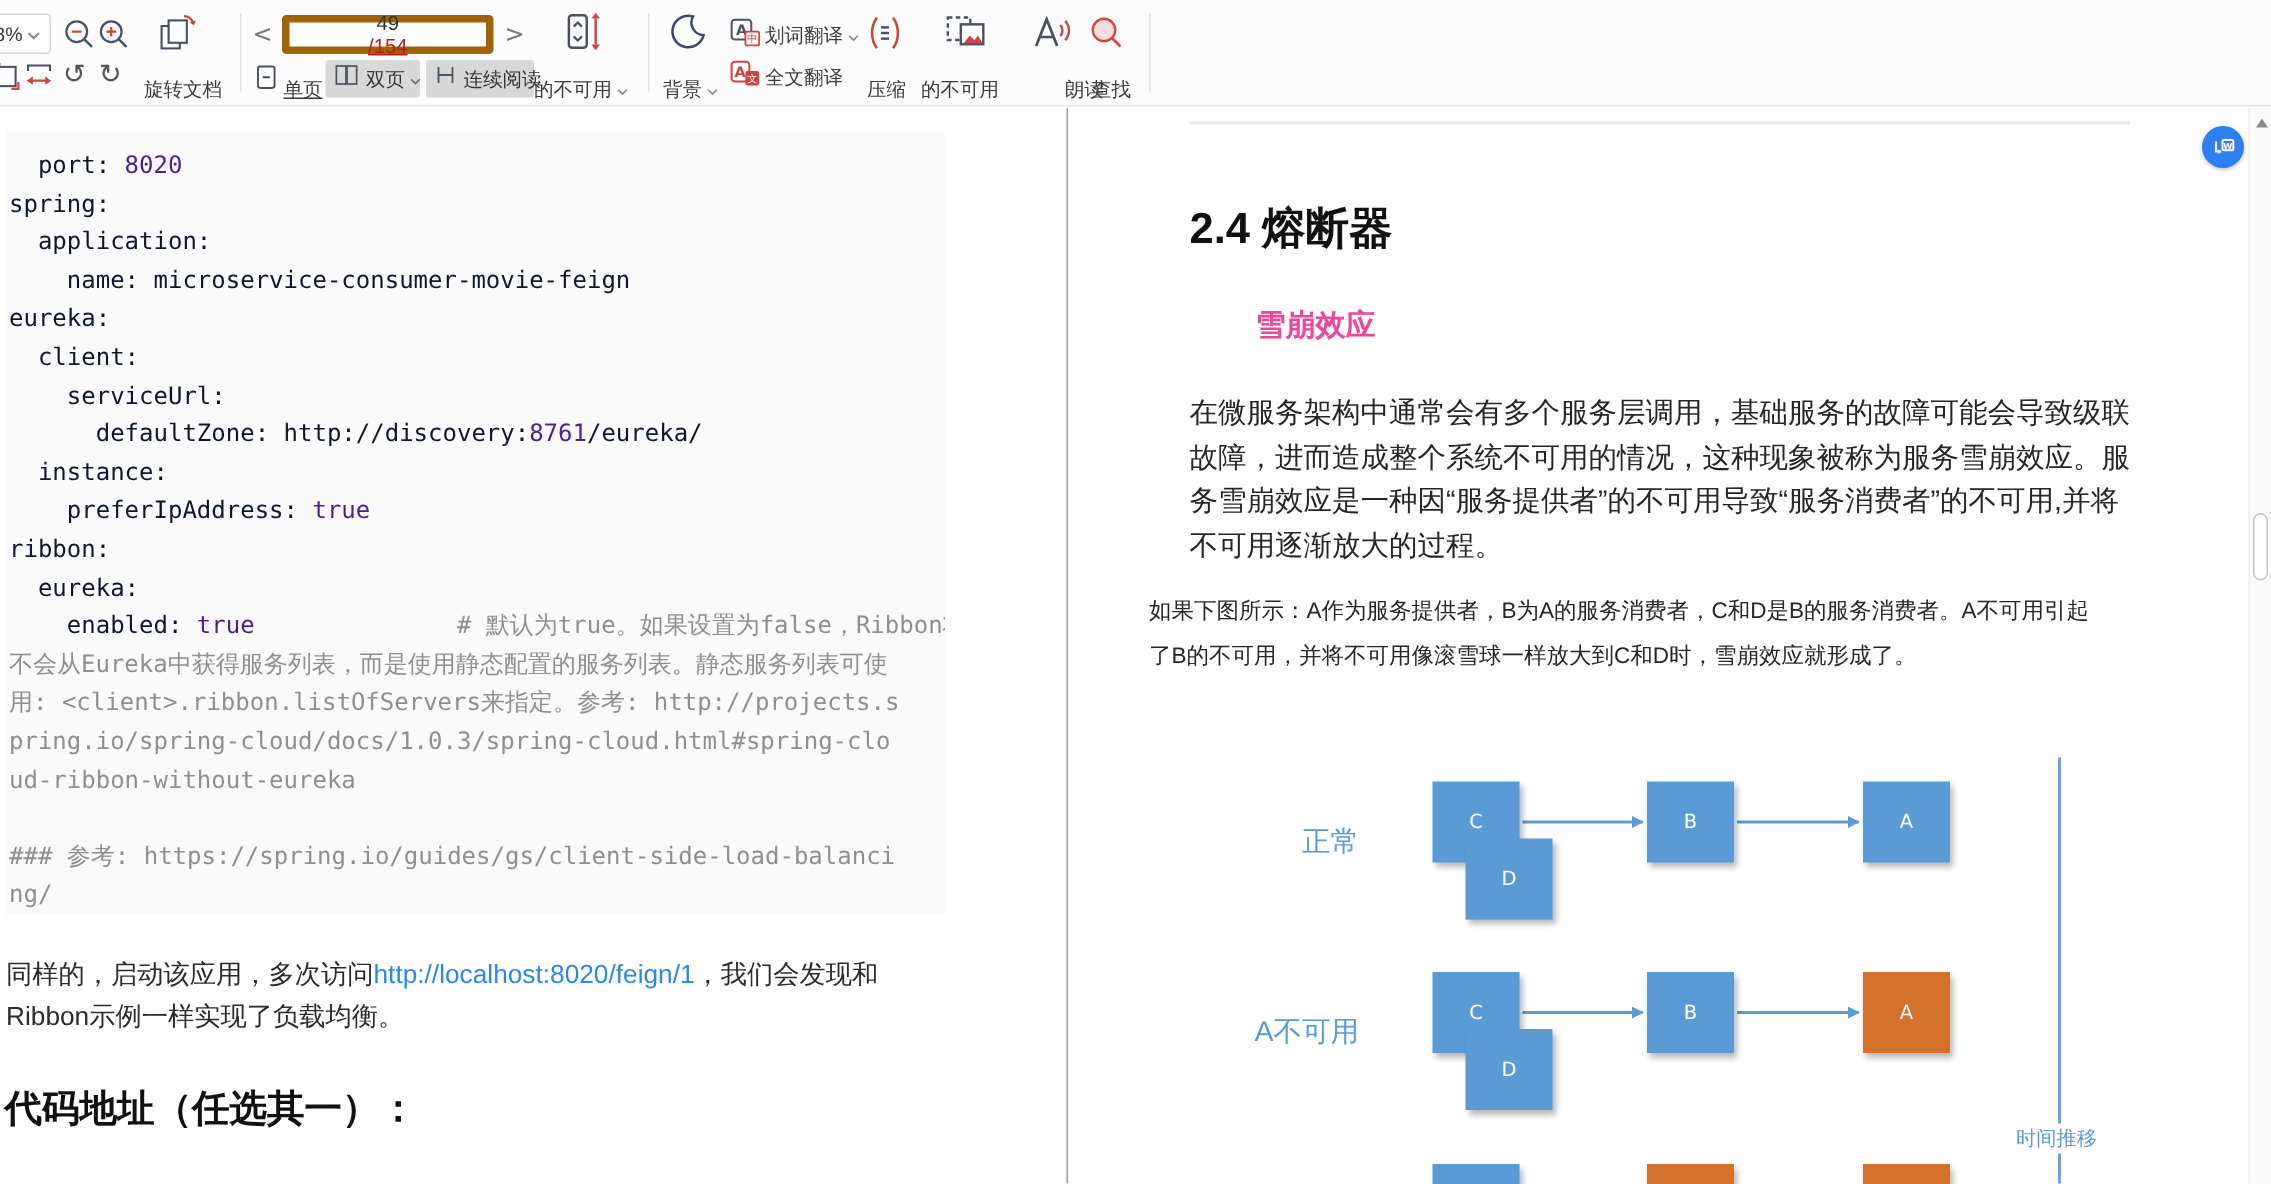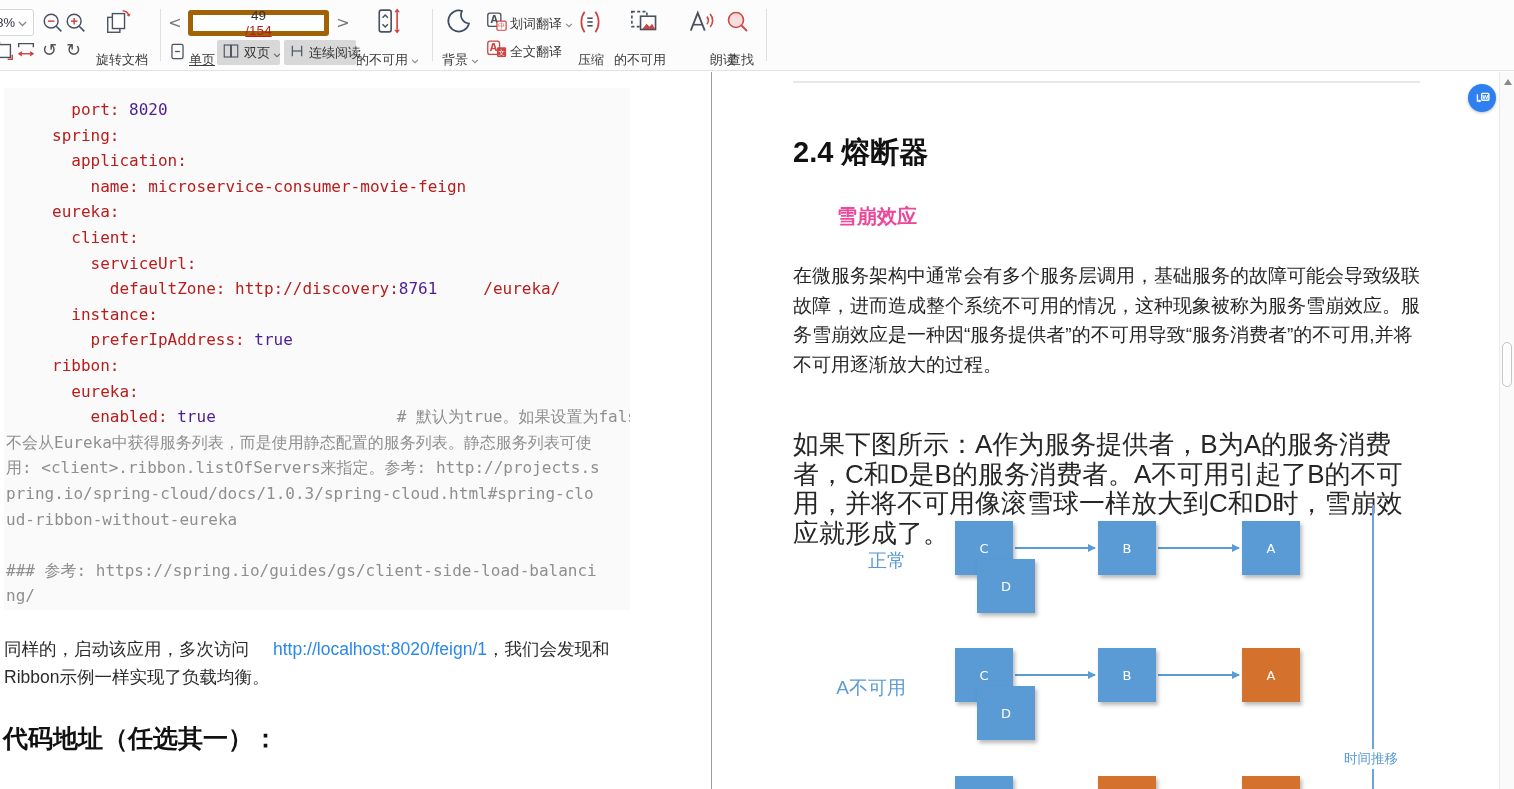--- a/index.html
+++ b/index.html
@@ -33,36 +33,36 @@
 
   
   .content { position:absolute; left:0; top:71px; width:1514px; height:718px; background:#fff; }
   .page-divider { position:absolute; left:711px; top:72px; width:1px; height:717px; background:#9c9c9c; }
 
   
   .code-block { position:absolute; left:4px; top:88px; width:626px; height:522px;
     background:#fafafa; padding:9px 0 0 2px; overflow:hidden;
     font-family:"DejaVu Sans Mono", monospace; font-size:16px; line-height:25.6px; }
   .code-line { white-space:pre; }
-  .tok-plain { color:#b91c1c;margin-left:46px; }
+  .tok-plain { color:#0f172a; }
   .tok-num { color:#4c1d95; }
   .tok-comment { color:#8f8f8f; }
   .lp-para { position:absolute; left:4px; top:635px; width:624px;
     font-size:17.5px; line-height:28px; color:#2b2b2b; }
-  .doc-link { color:#2a88e8; text-decoration:none; cursor:pointer;padding-left:24px; }
+  .doc-link { color:#2a88e8; text-decoration:none; cursor:pointer; }
   .lp-heading { position:absolute; left:3px; top:722px; font-size:25px; font-weight:bold; color:#111; }
 
   
   .rp-hr { position:absolute; left:793px; top:81px; width:627px; height:2px; background:#e8e8e8; }
   .rp-h1 { position:absolute; left:793px; top:133px; font-size:29px; font-weight:bold; color:#111; }
   .rp-h2 { position:absolute; left:837px; top:203px; font-size:20px; font-weight:bold; color:#ec4899; }
   .rp-p1 { position:absolute; left:793px; top:261px; width:629px;
     font-size:19px; line-height:29.5px; color:#262626; }
-  .rp-p2 { position:absolute; left:793px; top:393px; width:629px;
-    font-size:26px; line-height:29.5px; color:#262626;margin-top:37px; }
+  .rp-p2 { position:absolute; left:766px; top:393px; width:629px;
+    font-size:15px; line-height:29.5px; color:#262626; }
 
   
   .diag-box { position:absolute; width:58px; height:54px; color:#fff; font-size:13px;
     font-family:"DejaVu Sans", sans-serif; display:flex; align-items:center; justify-content:center;
     box-shadow:2px 3px 4px rgba(0,0,0,.28); }
   .diag-box.normal { background:#5B9BD5; }
   .diag-box.down { background:#D4712C; }
   .diag-row-label { position:absolute; left:788px; width:118px; text-align:right;
     font-size:19px; color:#5B9BD5; }
   .diag-arrow { position:absolute; height:0; border-top:2px solid #5b9bd5; }

